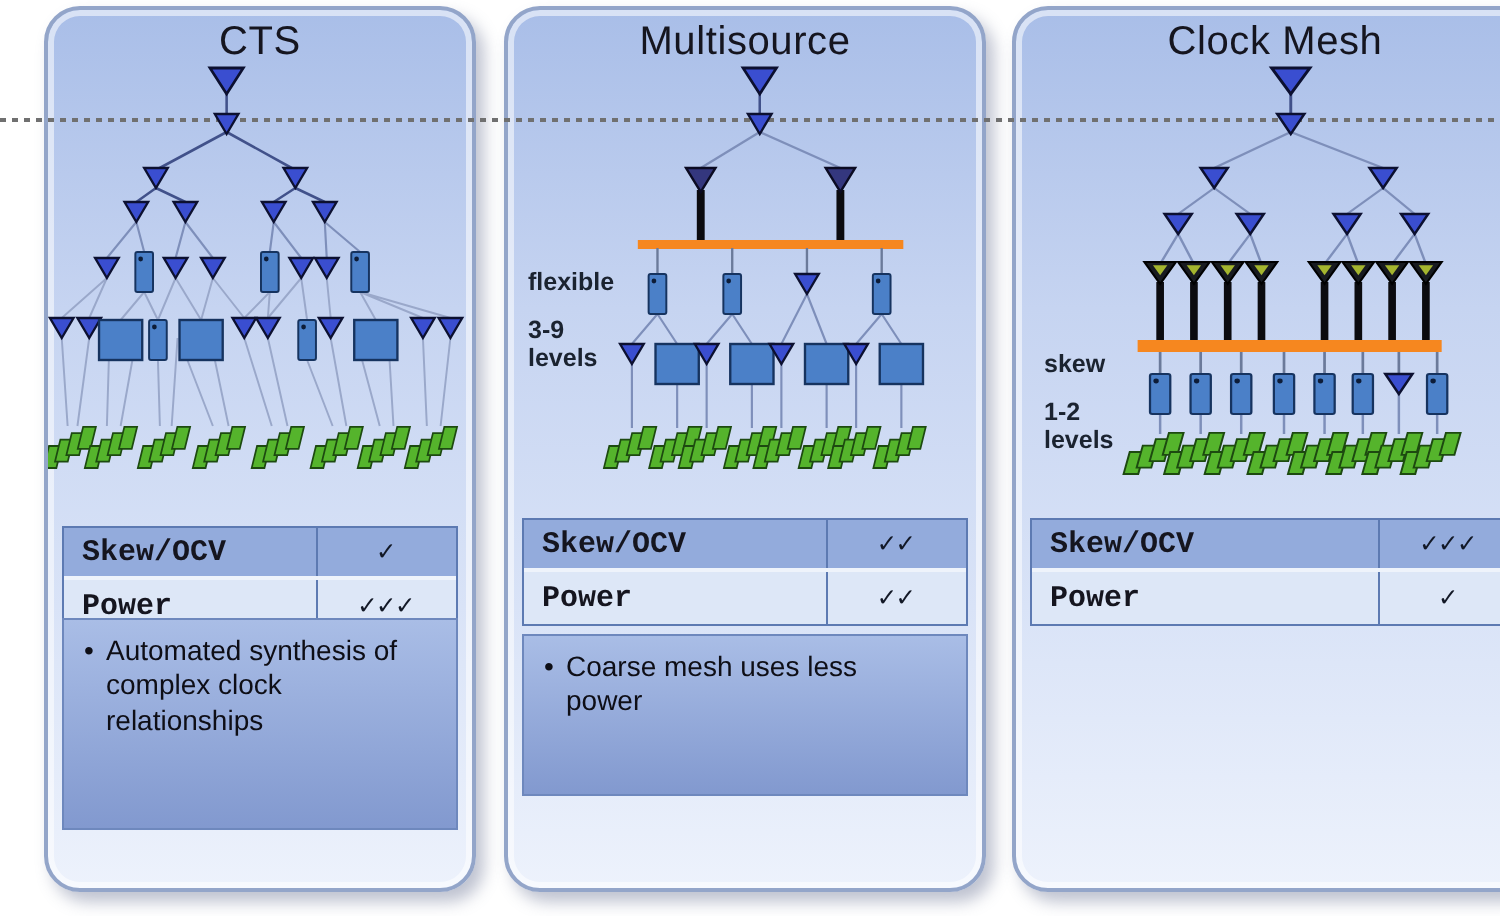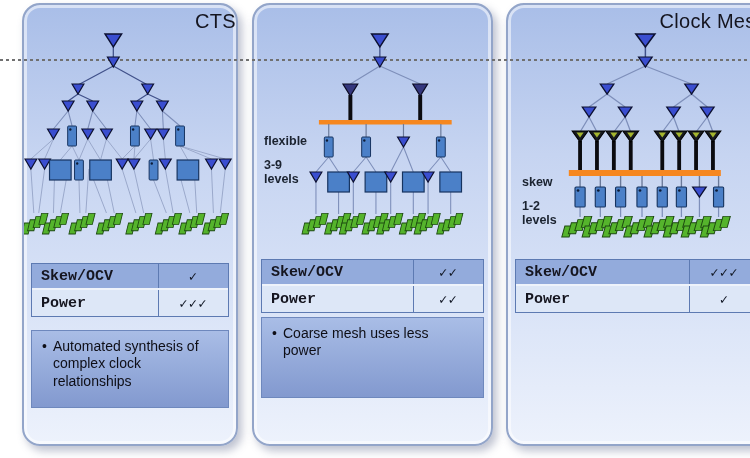--- a/index.html
+++ b/index.html
@@ -18,21 +18,21 @@
   *{box-sizing:border-box;margin:0;padding:0}
   body{background:#fff;font-family:"Liberation Sans", sans-serif;}
   .canvas{position:relative;width:750px;height:458px;background:#ffffff;overflow:hidden;}
 
   .divider{position:absolute;left:0;top:59px;width:750px;height:2px;z-index:2;
     background:repeating-linear-gradient(90deg,var(--divider) 0 3px,transparent 3px 6px);}
 
   .panel{position:absolute;top:3px;height:443px;border:2px solid var(--panel-border);border-radius:18px;
     background:linear-gradient(180deg,var(--panel-top) 0%,var(--panel-mid) 34%,#d9e3f7 68%,var(--panel-bottom) 100%);
     box-shadow:4px 5px 8px rgba(110,120,150,.45), inset 0 0 0 3px rgba(255,255,255,.55);}
-  .panel-title{position:absolute;top:5px;left:0;width:100%;text-align:right;
+  .panel-title{position:absolute;top:5px;left:0;width:100%;text-align:center;
     font-size:20px;font-weight:400;color:var(--ink);letter-spacing:.3px;}
   .tree{position:absolute;left:0;top:28px;width:100%;height:225px;z-index:3;}
 
   .tree-label{position:absolute;z-index:3;font-size:12.5px;font-weight:700;color:#1b2330;line-height:1.15;}
 
   .score-table{position:absolute;left:7px;right:7px;border:1.5px solid var(--table-border);
     background:var(--table-row2);font-family:Liberation Mono, monospace;}
   .srow{display:flex;height:26px;align-items:stretch;}
   .srow.r1{background:var(--table-row1);border-bottom:2px solid #eef3fb;}
   .srow.r2{background:var(--table-row2);}
@@ -140,26 +140,27 @@
       <div class="srow r1">
         <span class="slabel">Skew/OCV</span>
         <span class="scheck">✓</span>
       </div>
       <div class="srow r2">
         <span class="slabel">Power</span>
         <span class="scheck">✓✓✓</span>
       </div>
     </div>
 
-    <div class="notes" style="top:325px;height:78px">
+    <div class="notes" style="top:304px;height:106px">
       <div class="bullet"><span>Automated synthesis of complex clock relationships</span></div>
     </div>
   </section>
 
   <section class="panel" style="left:252px;width:241px">
+    <h2 class="panel-title">Multisource</h2>
 
     <svg class="tree" viewBox="0 0 241 225" preserveAspectRatio="none">
       <path fill="none" stroke="var(--wire-dark)" stroke-width="1.3" d="M128,14 V24"></path>
       <path fill="none" stroke="var(--wire-mid)" stroke-width="1.2" d="M128,33 L98,51 M128,33 L169,51"></path>
       <path fill="none" stroke="#0b0b0f" stroke-width="4" d="M98,62 V87 M169,62 V87"></path>
       <rect x="66" y="87" width="135" height="4.5" style="fill:var(--mesh-orange)"></rect>
       <path fill="none" stroke="var(--wire-drop)" stroke-width="1.2" d="M76,91 V104 M114,91 V104 M152,91 V104 M190,91 V104"></path>
       <path fill="none" stroke="var(--wire-mid)" stroke-width="1.1" d="M76,124 L63,139 M76,124 L86,139 M114,124 L101,139 M114,124 L124,139
            M152,114 L139,139 M152,114 L162,139 M190,124 L177,139 M190,124 L200,139"></path>
       <path fill="none" stroke="var(--wire-mid)" stroke-width="1.1" d="M63,149 V181 M86,159 V181 M101,149 V181 M124,159 V181 M139,149 V181 M162,159 V181 M177,149 V181 M200,159 V181"></path>

